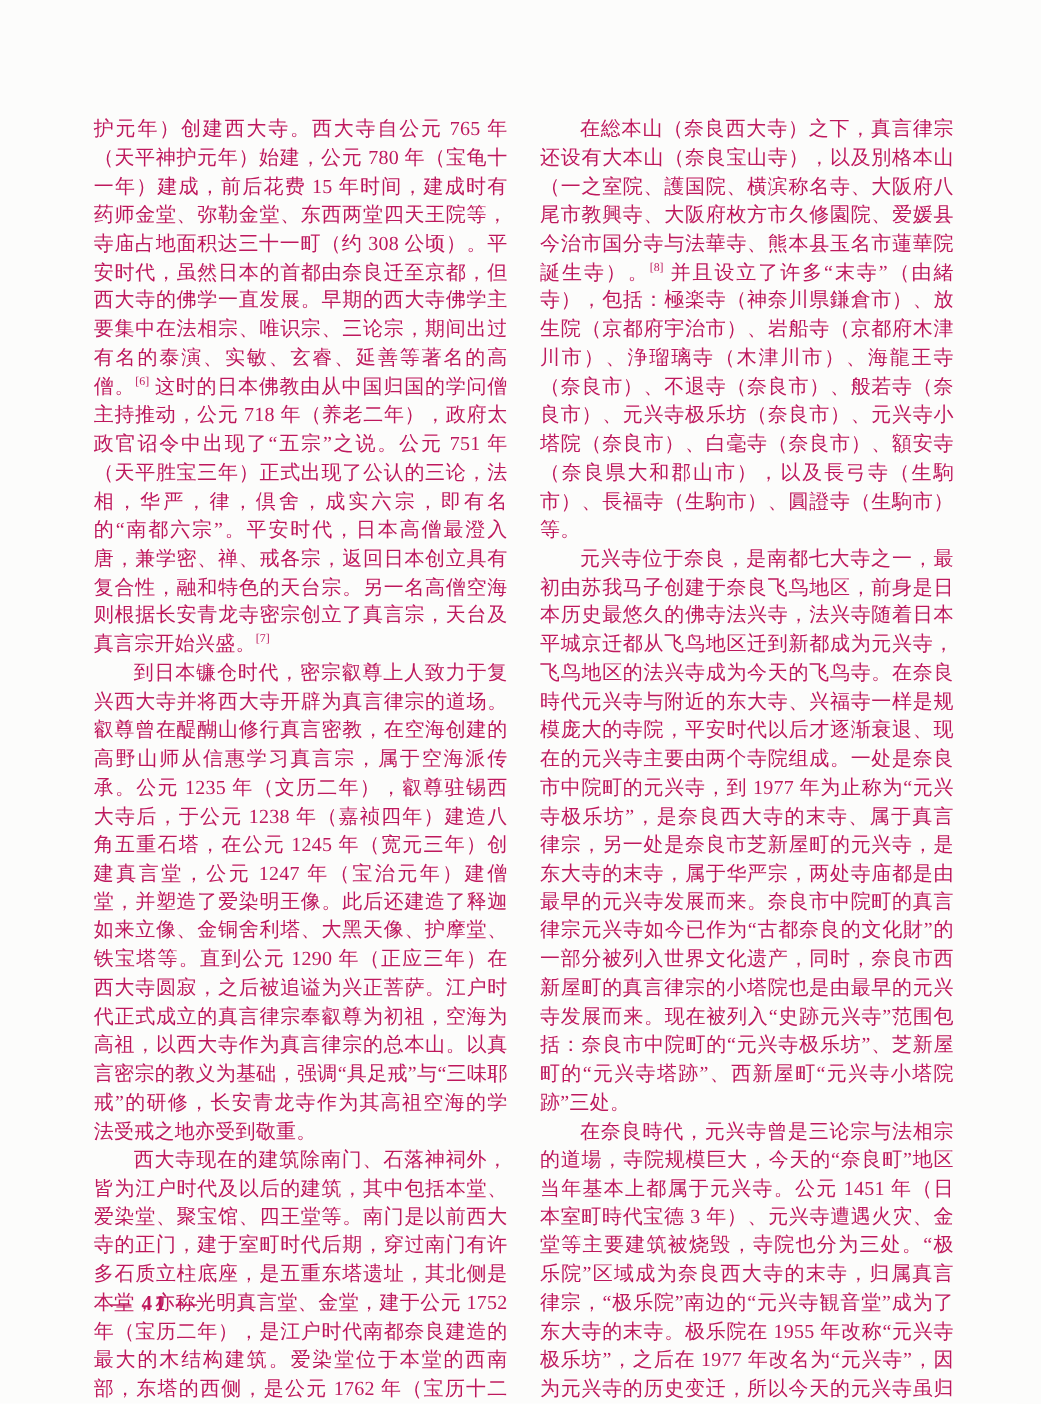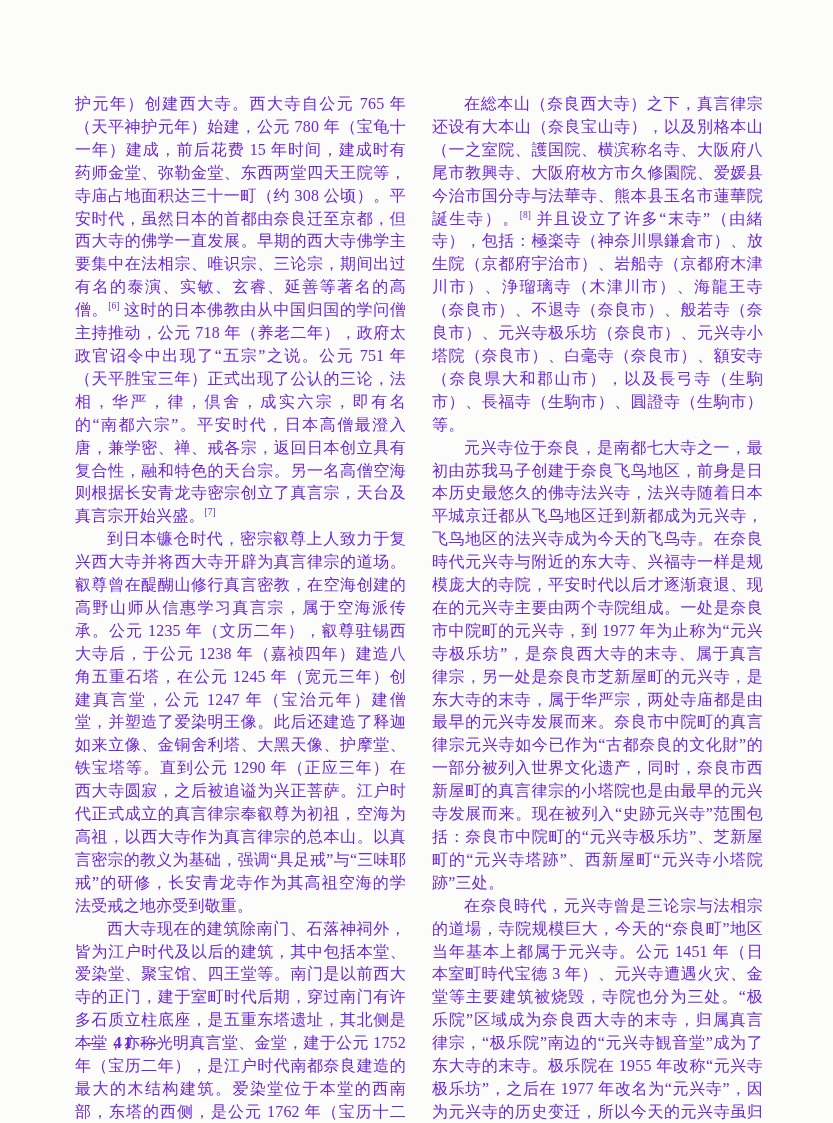--- a/index.html
+++ b/index.html
@@ -6,21 +6,21 @@
     margin: 0;
     padding: 0;
     background: #ffffff;
   }
   .page {
     position: relative;
     width: 833px;
     height: 1123px;
     background: #fcfcfb;
     font-family: "Liberation Serif", "DejaVu Serif", serif;
-    color: #6d28d9;
+    color: #be185d;
     overflow: hidden;
     box-sizing: border-box;
   }
   .content {
     position: absolute;
     left: 75px;
     top: 93px;
     width: 688px;
     display: flex;
     gap: 26px;

